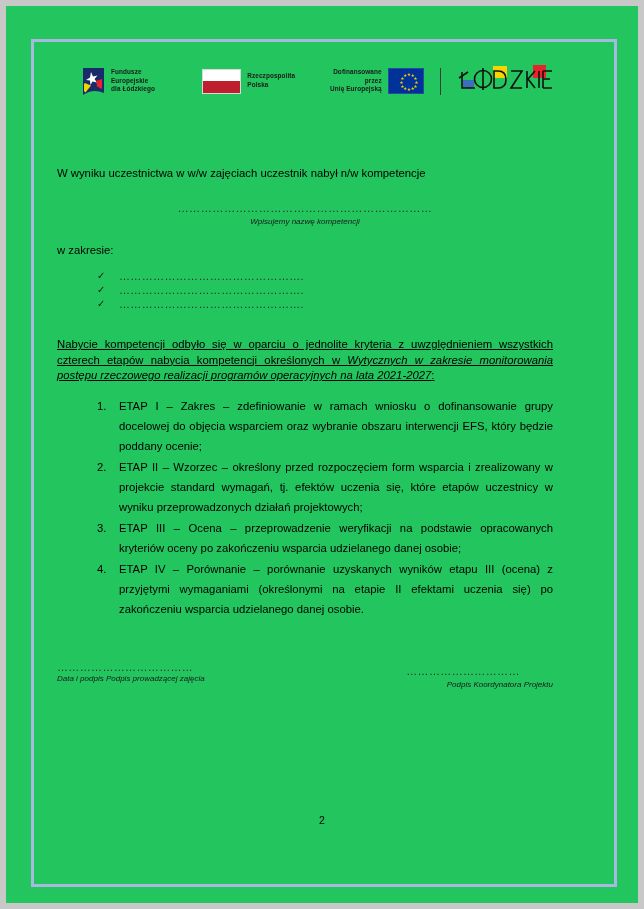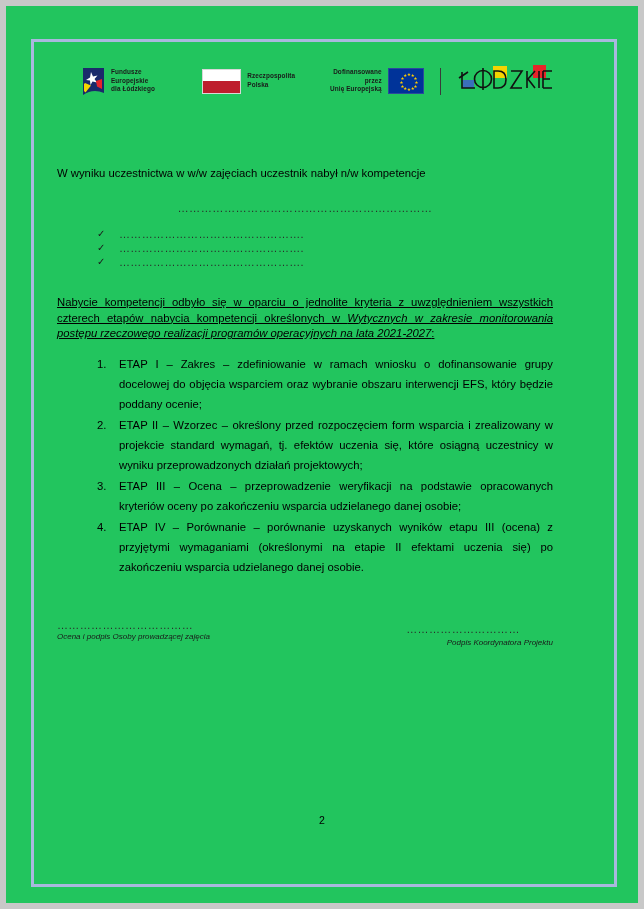--- a/index.html
+++ b/index.html
@@ -304,51 +304,53 @@
             </g>
           </svg>
         </div>
       </div>
     </div>
 
     <p class="para lead">W wyniku uczestnictwa w w/w zajęciach uczestnik nabył n/w kompetencje</p>
 
     <div class="dots-wrap">
       <div class="dots-line">…………………………………………………………</div>
+      <div class="dots-caption">Wpisujemy nazwę kompetencji</div>
     </div>
 
+    <p class="para zakres">w zakresie:</p>
 
     <ul class="check-list">
       <li>
         <span class="check-mark">✓</span>
         <span class="check-dots">………………………………………….</span>
       </li>
       <li>
         <span class="check-mark">✓</span>
         <span class="check-dots">………………………………………….</span>
       </li>
       <li>
         <span class="check-mark">✓</span>
         <span class="check-dots">………………………………………….</span>
       </li>
     </ul>
 
     <p class="para justified"><span>Nabycie kompetencji odbyło się w oparciu o jednolite kryteria z uwzględnieniem wszystkich czterech etapów nabycia kompetencji określonych w </span><em>Wytycznych w zakresie monitorowania postępu rzeczowego realizacji programów operacyjnych na lata 2021-2027</em><span>:</span></p>
 
     <ol class="num-list">
       <li>ETAP I – Zakres – zdefiniowanie w ramach wniosku o dofinansowanie grupy docelowej do objęcia wsparciem oraz wybranie obszaru interwencji EFS, który będzie poddany ocenie;</li>
-      <li>ETAP II – Wzorzec – określony przed rozpoczęciem form wsparcia i zrealizowany w projekcie standard wymagań, tj. efektów uczenia się, które osiągną uczestnicy w wyniku przeprowadzonych działań projektowych;</li>
+      <li>ETAP II – Wzorzec – określony przed rozpoczęciem form wsparcia i zrealizowany w projekcie standard wymagań, tj. efektów uczenia się, które etapów uczestnicy w wyniku przeprowadzonych działań projektowych;</li>
       <li>ETAP III – Ocena – przeprowadzenie weryfikacji na podstawie opracowanych kryteriów oceny po zakończeniu wsparcia udzielanego danej osobie;</li>
       <li>ETAP IV – Porównanie – porównanie uzyskanych wyników etapu III (ocena) z przyjętymi wymaganiami (określonymi na etapie II efektami uczenia się) po zakończeniu wsparcia udzielanego danej osobie.</li>
     </ol>
 
     <div class="sign-row">
       <div class="sign-col left">
         <span class="sign-dots">………………………………</span>
-        <div class="sign-label">Ocena i podpis Osoby prowadzącej zajęcia</div>
+        <div class="sign-label">Data i podpis Podpis prowadzącej zajęcia</div>
       </div>
       <div class="sign-col right">
         <span class="sign-dots">…………………………</span>
         <div class="sign-label">Podpis Koordynatora Projektu</div>
       </div>
     </div>
   </div>
 
   <div class="page-number">2</div>
 </div>

